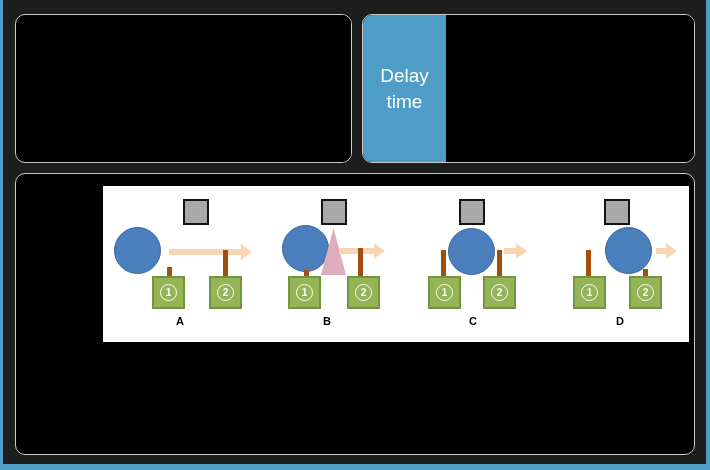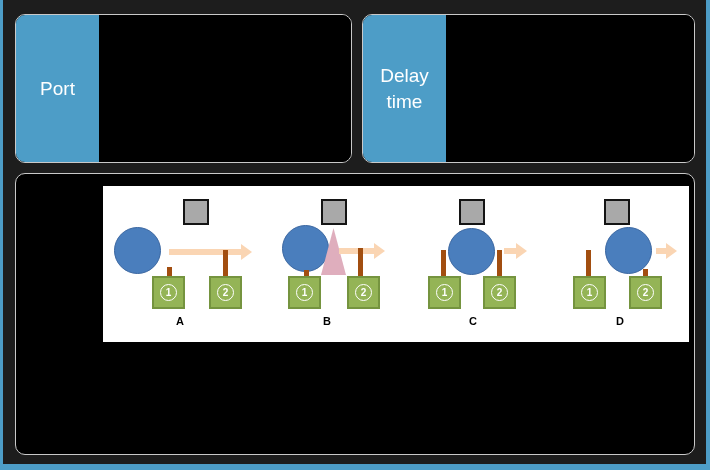--- a/index.html
+++ b/index.html
@@ -110,21 +110,20 @@
   .cD .sensor.b2{left:86px;}
 </style>
 </head>
 <body>
 
 <div class="strip strip-left"></div>
 <div class="strip strip-right"></div>
 <div class="strip strip-bottom"></div>
 
 <div class="panel panel-port">
-  <div class="blue-label">Port</div>
   <div class="field-area"></div>
 </div>
 
 <div class="panel panel-delay">
   <div class="blue-label">Delay time</div>
   <div class="field-area"></div>
 </div>
 
 <div class="panel panel-help">
 

